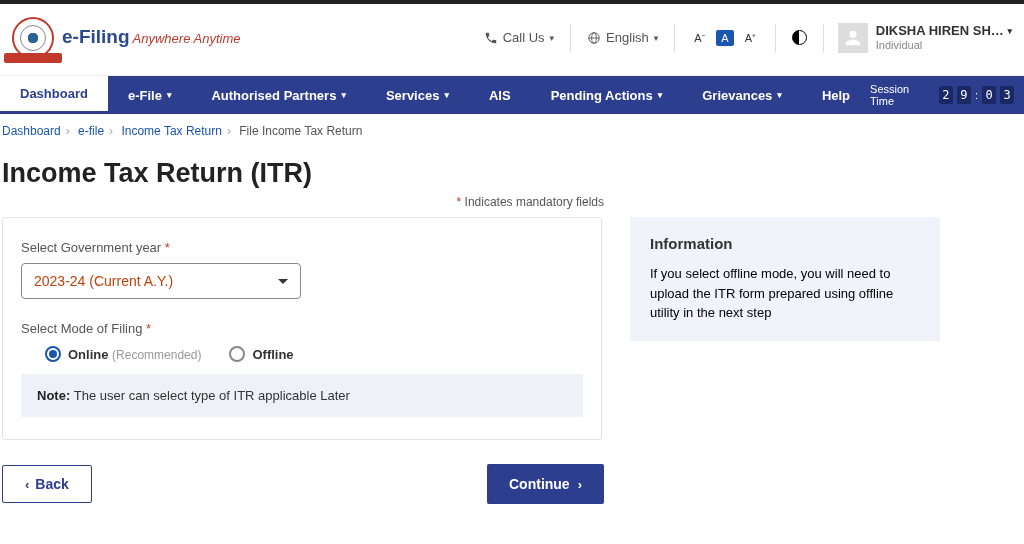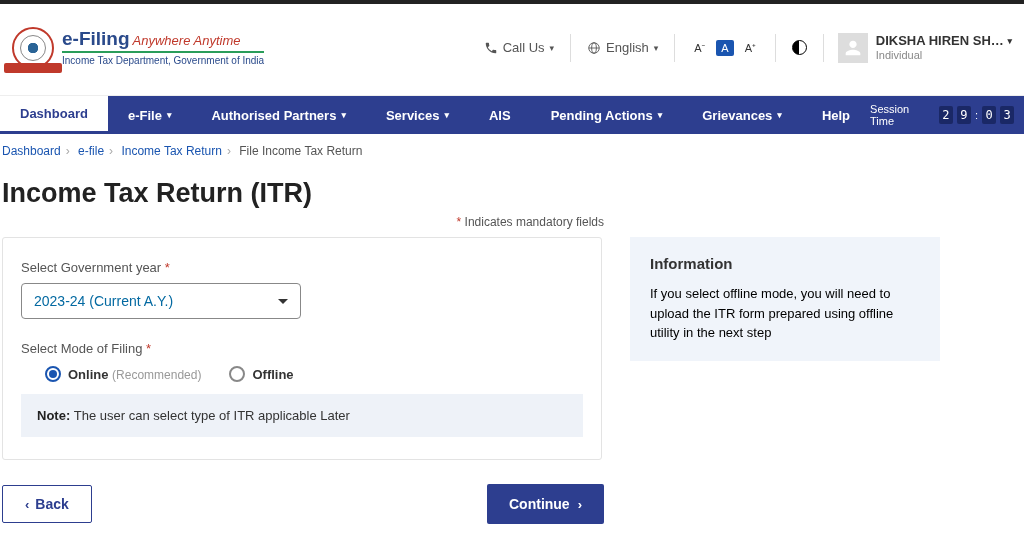--- a/index.html
+++ b/index.html
@@ -1,18 +1,18 @@
 <!DOCTYPE html>
 <html><head>
 <meta charset="utf-8">
 <style>
 * { margin:0; padding:0; box-sizing:border-box; font-family: Arial, Helvetica, sans-serif; }
 body { background:#fff; width:1024px; height:544px; overflow:hidden; }
 .topbar-black { height:4px; background:#222; }
-.header { display:flex; align-items:center; justify-content:space-between; padding:6px 12px 10px 12px; border-bottom:1px solid #eee; height:92px;}
+.header { display:flex; align-items:center; justify-content:space-between; padding:6px 12px 10px 12px; border-bottom:1px solid #eee; height:72px;}
 .logo-block { display:flex; align-items:center; gap:8px; }
 .logo-circle { width:42px; height:42px; border-radius:50%; border:2px solid #c0392b; position:relative; display:flex; align-items:center; justify-content:center; }
 .logo-circle::before { content:""; position:absolute; width:24px; height:24px; border-radius:50%; background:radial-gradient(circle,#2a6496 30%,transparent 31%),#fff; border:1px solid #888; }
 .logo-ribbon { position:absolute; bottom:-6px; width:58px; height:10px; background:#c0392b; border-radius:2px; }
 .logo-text { line-height:1.1; }
 .logo-title { font-size:19px; color:#2a4a8b; font-weight:bold; }
 .logo-title .anytime { color:#c0392b; font-size:13px; font-style:italic; font-weight:normal; margin-left:3px;}
 .logo-sub { font-size:10px; color:#2a4a8b; border-top:2px solid #2a9d5a; padding-top:2px; margin-top:2px;}
 .header-tools { display:flex; align-items:center; gap:0; color:#555; font-size:13px; }
 .tool { display:flex; align-items:center; gap:5px; padding:0 16px; cursor:pointer; height:32px; }
@@ -35,21 +35,21 @@
 .time-box { background:#1a2866; padding:2px 3px; font-family:monospace; font-size:12px; border-radius:2px; min-width:14px; text-align:center;}
 .breadcrumb { padding:10px 2px; font-size:12px; color:#555;}
 .breadcrumb a { color:#1a55b0; text-decoration:none; }
 .bc-sep { margin:0 5px; color:#aaa;}
 .page-title { font-size:27px; font-weight:bold; color:#222; padding:10px 16px 6px 2px;}
 .mandatory-row { text-align:right; font-size:12px; color:#555; padding-right:420px; padding-bottom:8px;}
 .red { color:#c0392b; }
 .content-row { display:flex; gap:28px; padding:0 2px;}
 .form-card { border:1px solid #e3e3e3; border-radius:3px; padding:22px 18px 22px 18px; width:600px; background:#fff;}
 .form-label { font-size:13px; color:#555; margin-bottom:8px;}
-.select-box { border:1px solid #888; border-radius:4px; height:36px; width:280px; display:flex; align-items:center; justify-content:space-between; padding:0 12px; font-size:14px; color:#0369a1; cursor:pointer;}
+.select-box { border:1px solid #888; border-radius:4px; height:36px; width:280px; display:flex; align-items:center; justify-content:space-between; padding:0 12px; font-size:14px; color:#c2410c; cursor:pointer;}
 .caret { width:0; height:0; border-left:5px solid transparent; border-right:5px solid transparent; border-top:5px solid #333;}
 .mode-row { display:flex; gap:28px; margin-top:10px; align-items:center;padding-left:24px;}
 .radio-item { display:flex; align-items:center; gap:7px; font-size:13px; color:#333; cursor:pointer;}
 .radio-outer { width:16px; height:16px; border-radius:50%; border:2px solid #888; display:flex; align-items:center; justify-content:center;}
 .radio-outer.checked { border-color:#1a55b0;}
 .radio-inner { width:8px; height:8px; border-radius:50%; background:#1a55b0;}
 .reco { color:#999; font-size:12px;}
 .note-box { background:#eef2f8; padding:14px 16px; margin-top:12px; font-size:13px; color:#333;}
 .note-box b { color:#222;}
 .info-card { background:#f0f4fa; padding:18px 20px; width:310px; height:fit-content;}
@@ -68,21 +68,20 @@
 
 <div class="header">
   <div class="logo-block">
     <div class="logo-circle">
         <div class="logo-ribbon"></div>
       </div>
     <div class="logo-text">
       <div class="logo-title">
         <span>e-Filing</span><span class="anytime">Anywhere Anytime</span>
       </div>
-      <div class="logo-sub">Income Tax Department, Government of India</div>
     </div>
   </div>
   <div class="header-tools">
     <div class="tool">
       <svg width="14" height="14" viewBox="0 0 24 24">
           <path fill="#555" d="M6.6 10.8c1.4 2.8 3.8 5.1 6.6 6.6l2.2-2.2c.3-.3.7-.4 1-.2 1.1.4 2.3.6 3.6.6.6 0 1 .4 1 1V20c0 .6-.4 1-1 1C10.6 21 3 13.4 3 4c0-.6.4-1 1-1h3.5c.6 0 1 .4 1 1 0 1.2.2 2.4.6 3.6.1.4 0 .8-.2 1L6.6 10.8z"></path>
         </svg>
       <span>Call Us</span>
         <span class="caret-sm">▾</span>
     </div>

